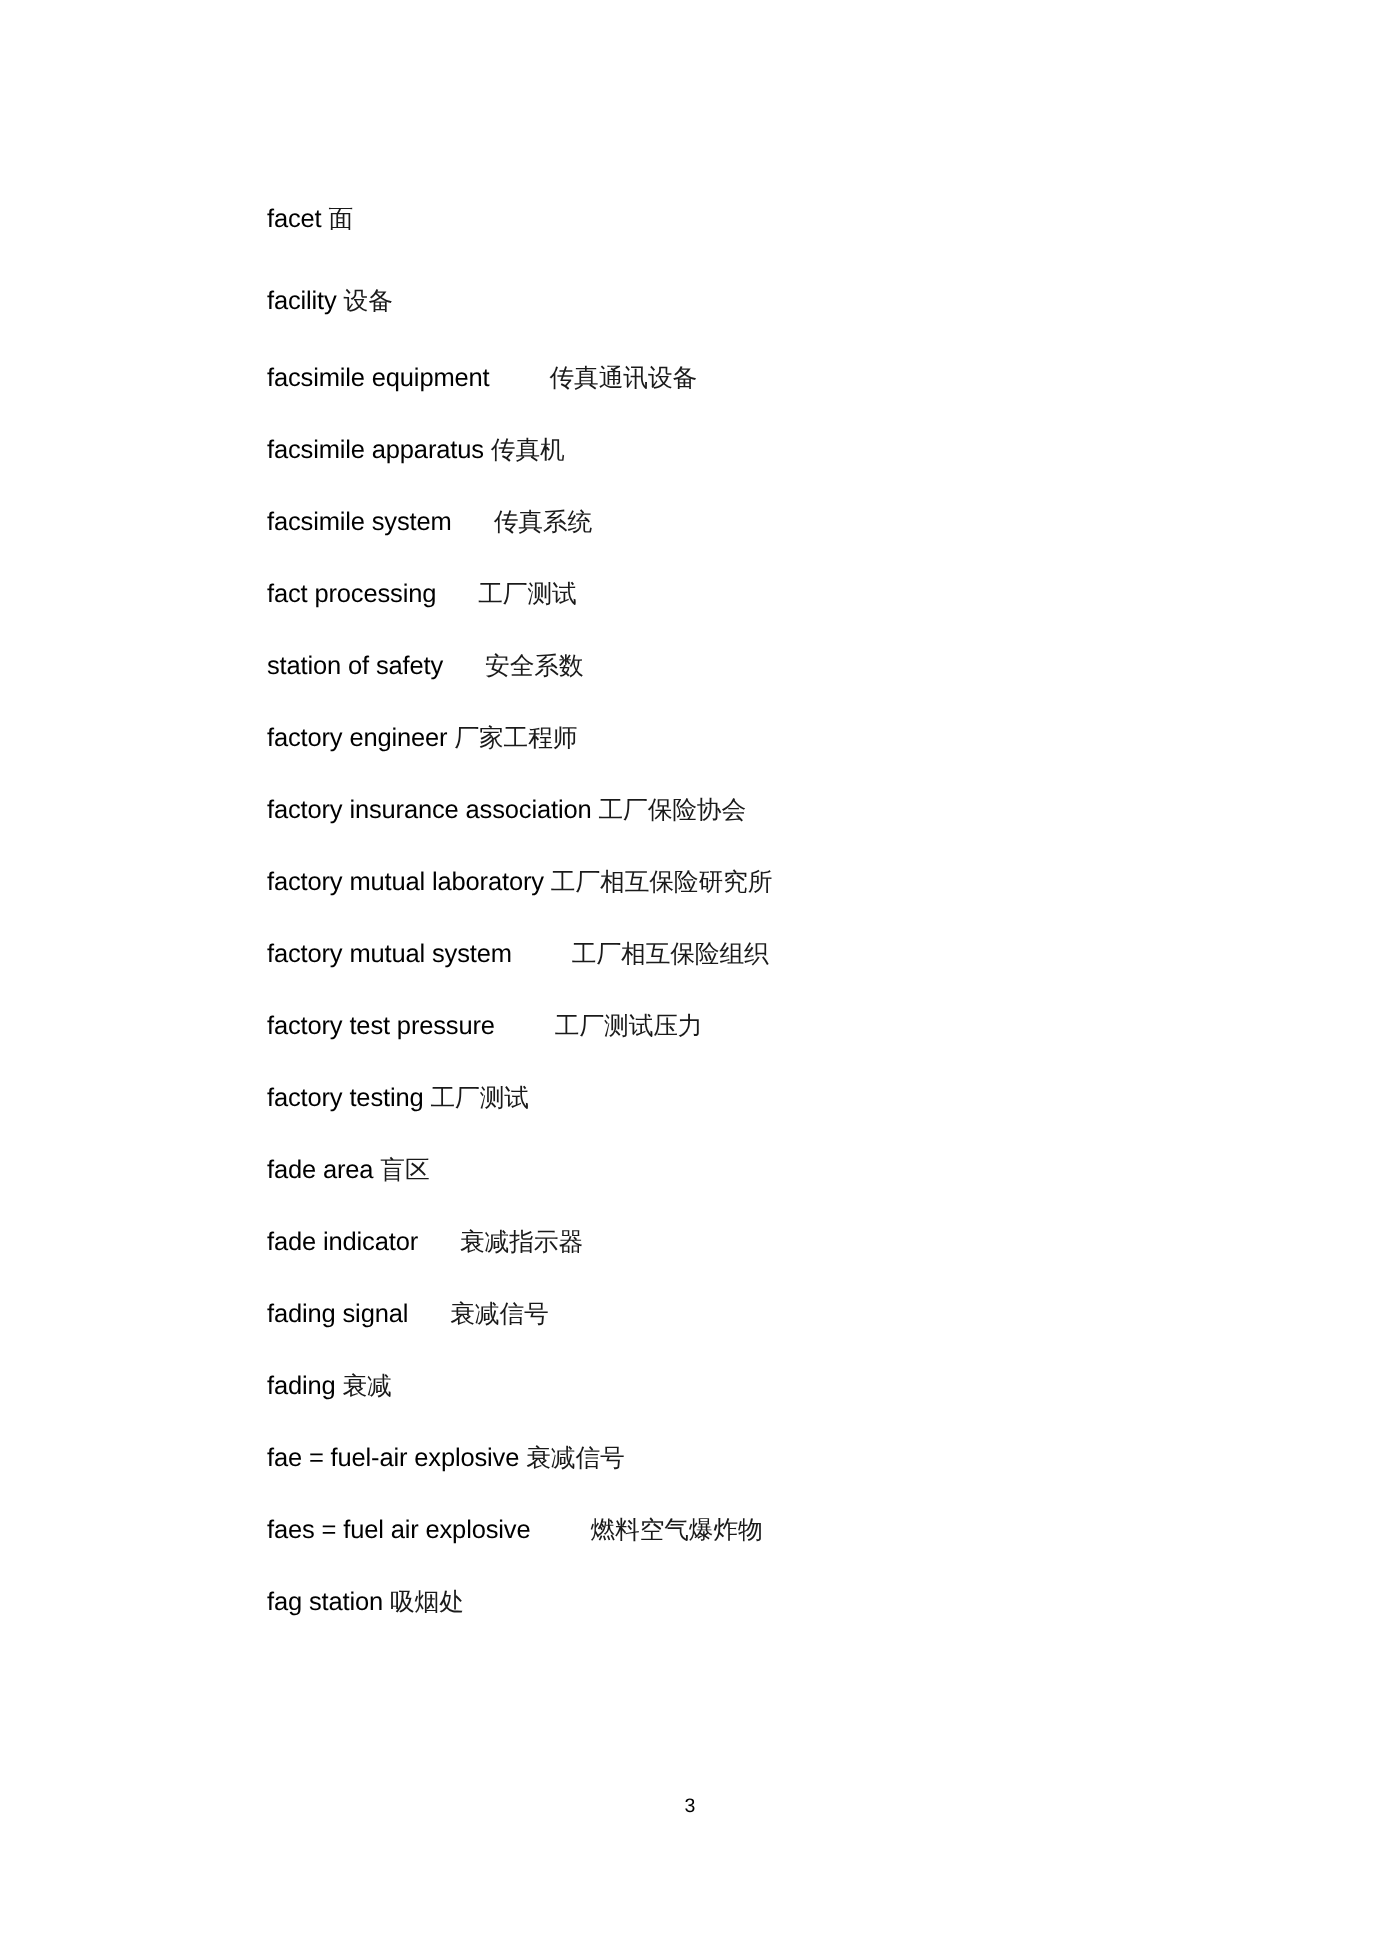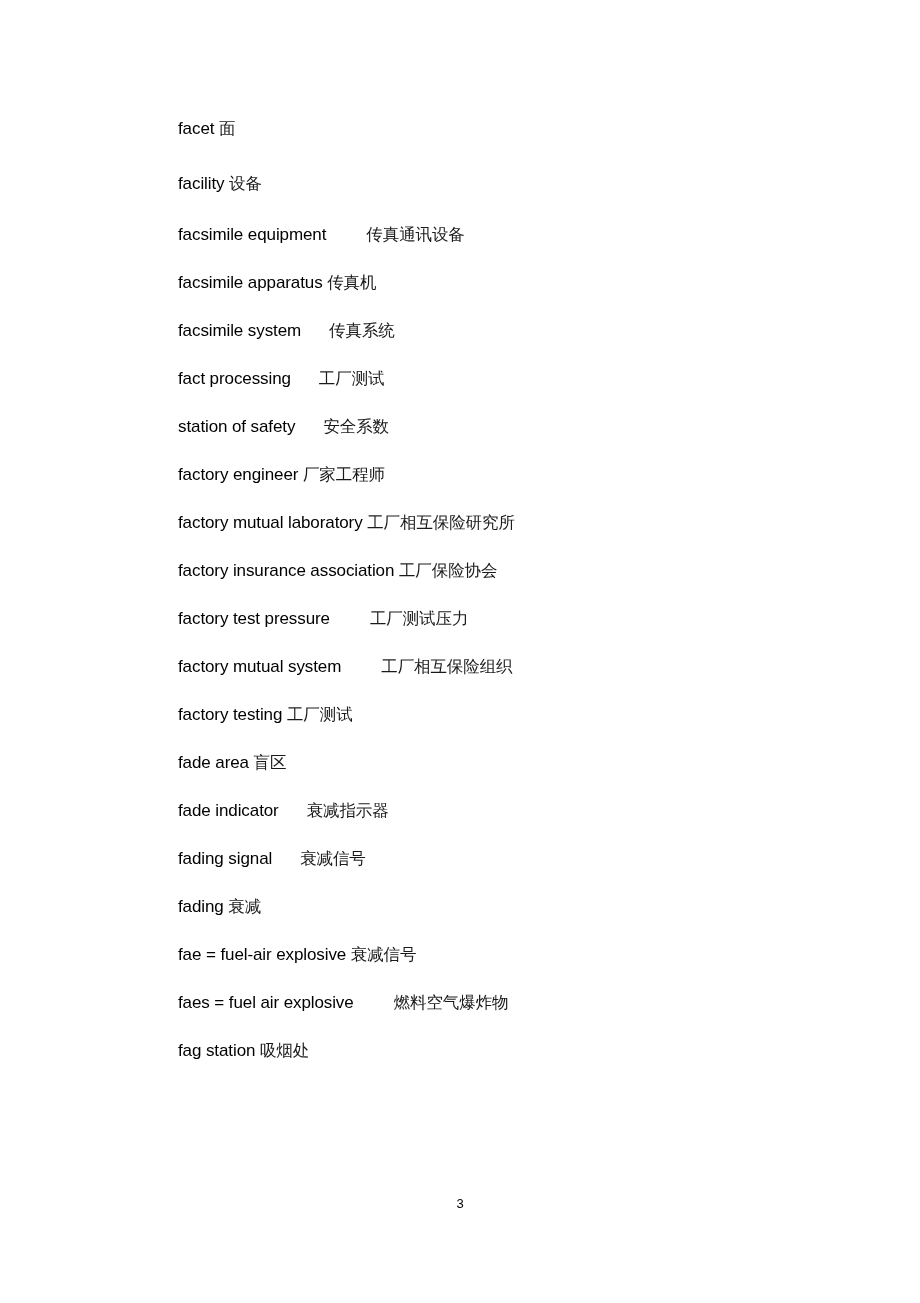--- a/index.html
+++ b/index.html
@@ -10,21 +10,21 @@
   .page {
     position: relative;
     width: 920px;
     height: 1303px;
     background: #ffffff;
     overflow: hidden;
   }
   .content {
     position: absolute;
     left: 178px;
-    top: 101px;
+    top: 118px;
     width: 600px;
   }
   .entry {
     height: 48px;
     line-height: 48px;
     white-space: pre;
     color: #000000;
     font-family: "Liberation Sans", sans-serif;
     font-size: 17px;
     font-weight: 400;
@@ -58,24 +58,24 @@
 <div class="page">
   <div class="content">
       <div class="entry wide-gap"><span>facet</span><span> </span><span class="cn">面</span></div>
       <div class="entry wide-gap"><span>facility</span><span> </span><span class="cn">设备</span></div>
       <div class="entry"><span>facsimile equipment</span><span class="tab-md"></span><span class="cn">传真通讯设备</span></div>
       <div class="entry"><span>facsimile apparatus</span><span> </span><span class="cn">传真机</span></div>
       <div class="entry"><span>facsimile system</span><span class="tab-sm"></span><span class="cn">传真系统</span></div>
       <div class="entry"><span>fact processing</span><span class="tab-sm"></span><span class="cn">工厂测试</span></div>
       <div class="entry"><span>station of safety</span><span class="tab-sm"></span><span class="cn">安全系数</span></div>
       <div class="entry"><span>factory engineer</span><span> </span><span class="cn">厂家工程师</span></div>
+      <div class="entry"><span>factory insurance association</span><span> </span><span class="cn">工厂保险协会</span></div>
       <div class="entry"><span>factory mutual laboratory</span><span> </span><span class="cn">工厂相互保险研究所</span></div>
-      <div class="entry"><span>factory insurance association</span><span> </span><span class="cn">工厂保险协会</span></div>
+      <div class="entry"><span>factory mutual system</span><span class="tab-md"></span><span class="cn">工厂相互保险组织</span></div>
       <div class="entry"><span>factory test pressure</span><span class="tab-md"></span><span class="cn">工厂测试压力</span></div>
-      <div class="entry"><span>factory mutual system</span><span class="tab-md"></span><span class="cn">工厂相互保险组织</span></div>
       <div class="entry"><span>factory testing</span><span> </span><span class="cn">工厂测试</span></div>
       <div class="entry"><span>fade area</span><span> </span><span class="cn">盲区</span></div>
       <div class="entry"><span>fade indicator</span><span class="tab-sm"></span><span class="cn">衰减指示器</span></div>
       <div class="entry"><span>fading signal</span><span class="tab-sm"></span><span class="cn">衰减信号</span></div>
       <div class="entry"><span>fading</span><span> </span><span class="cn">衰减</span></div>
       <div class="entry"><span>fae = fuel-air explosive</span><span> </span><span class="cn">衰减信号</span></div>
       <div class="entry"><span>faes = fuel air explosive</span><span class="tab-md"></span><span class="cn">燃料空气爆炸物</span></div>
       <div class="entry"><span>fag station</span><span> </span><span class="cn">吸烟处</span></div>
     </div>
   <div class="pagenum">3</div>

